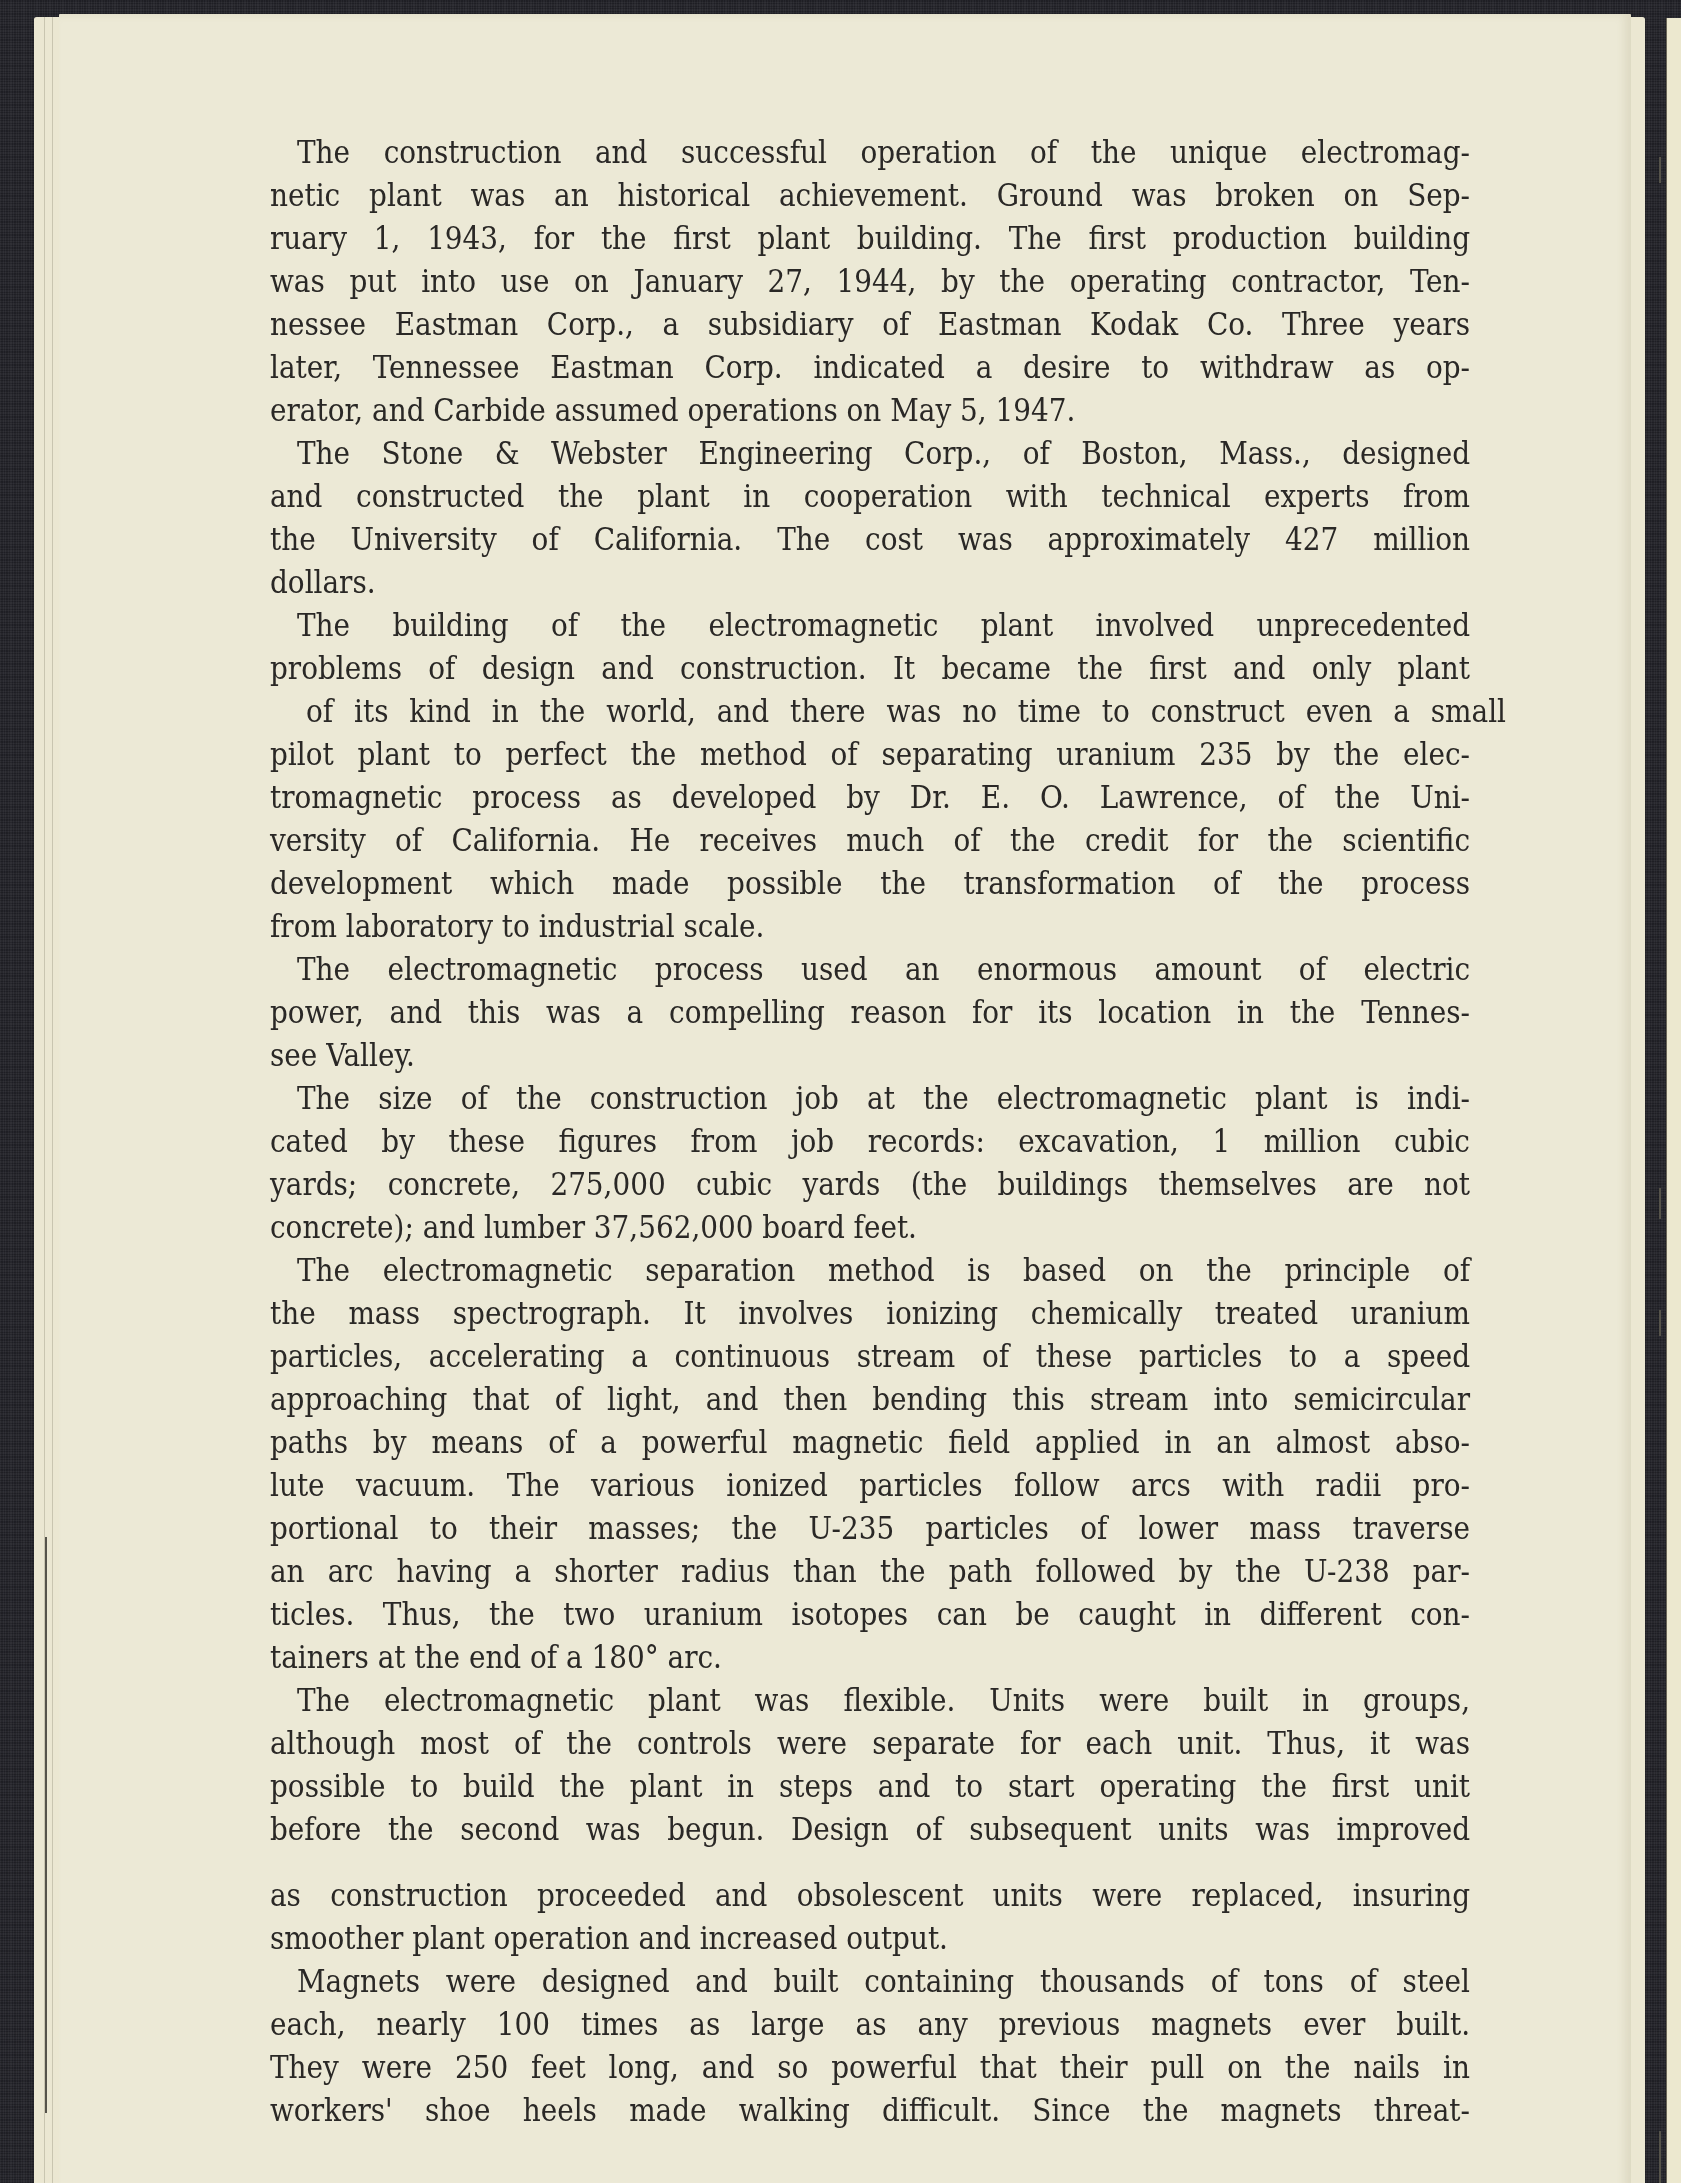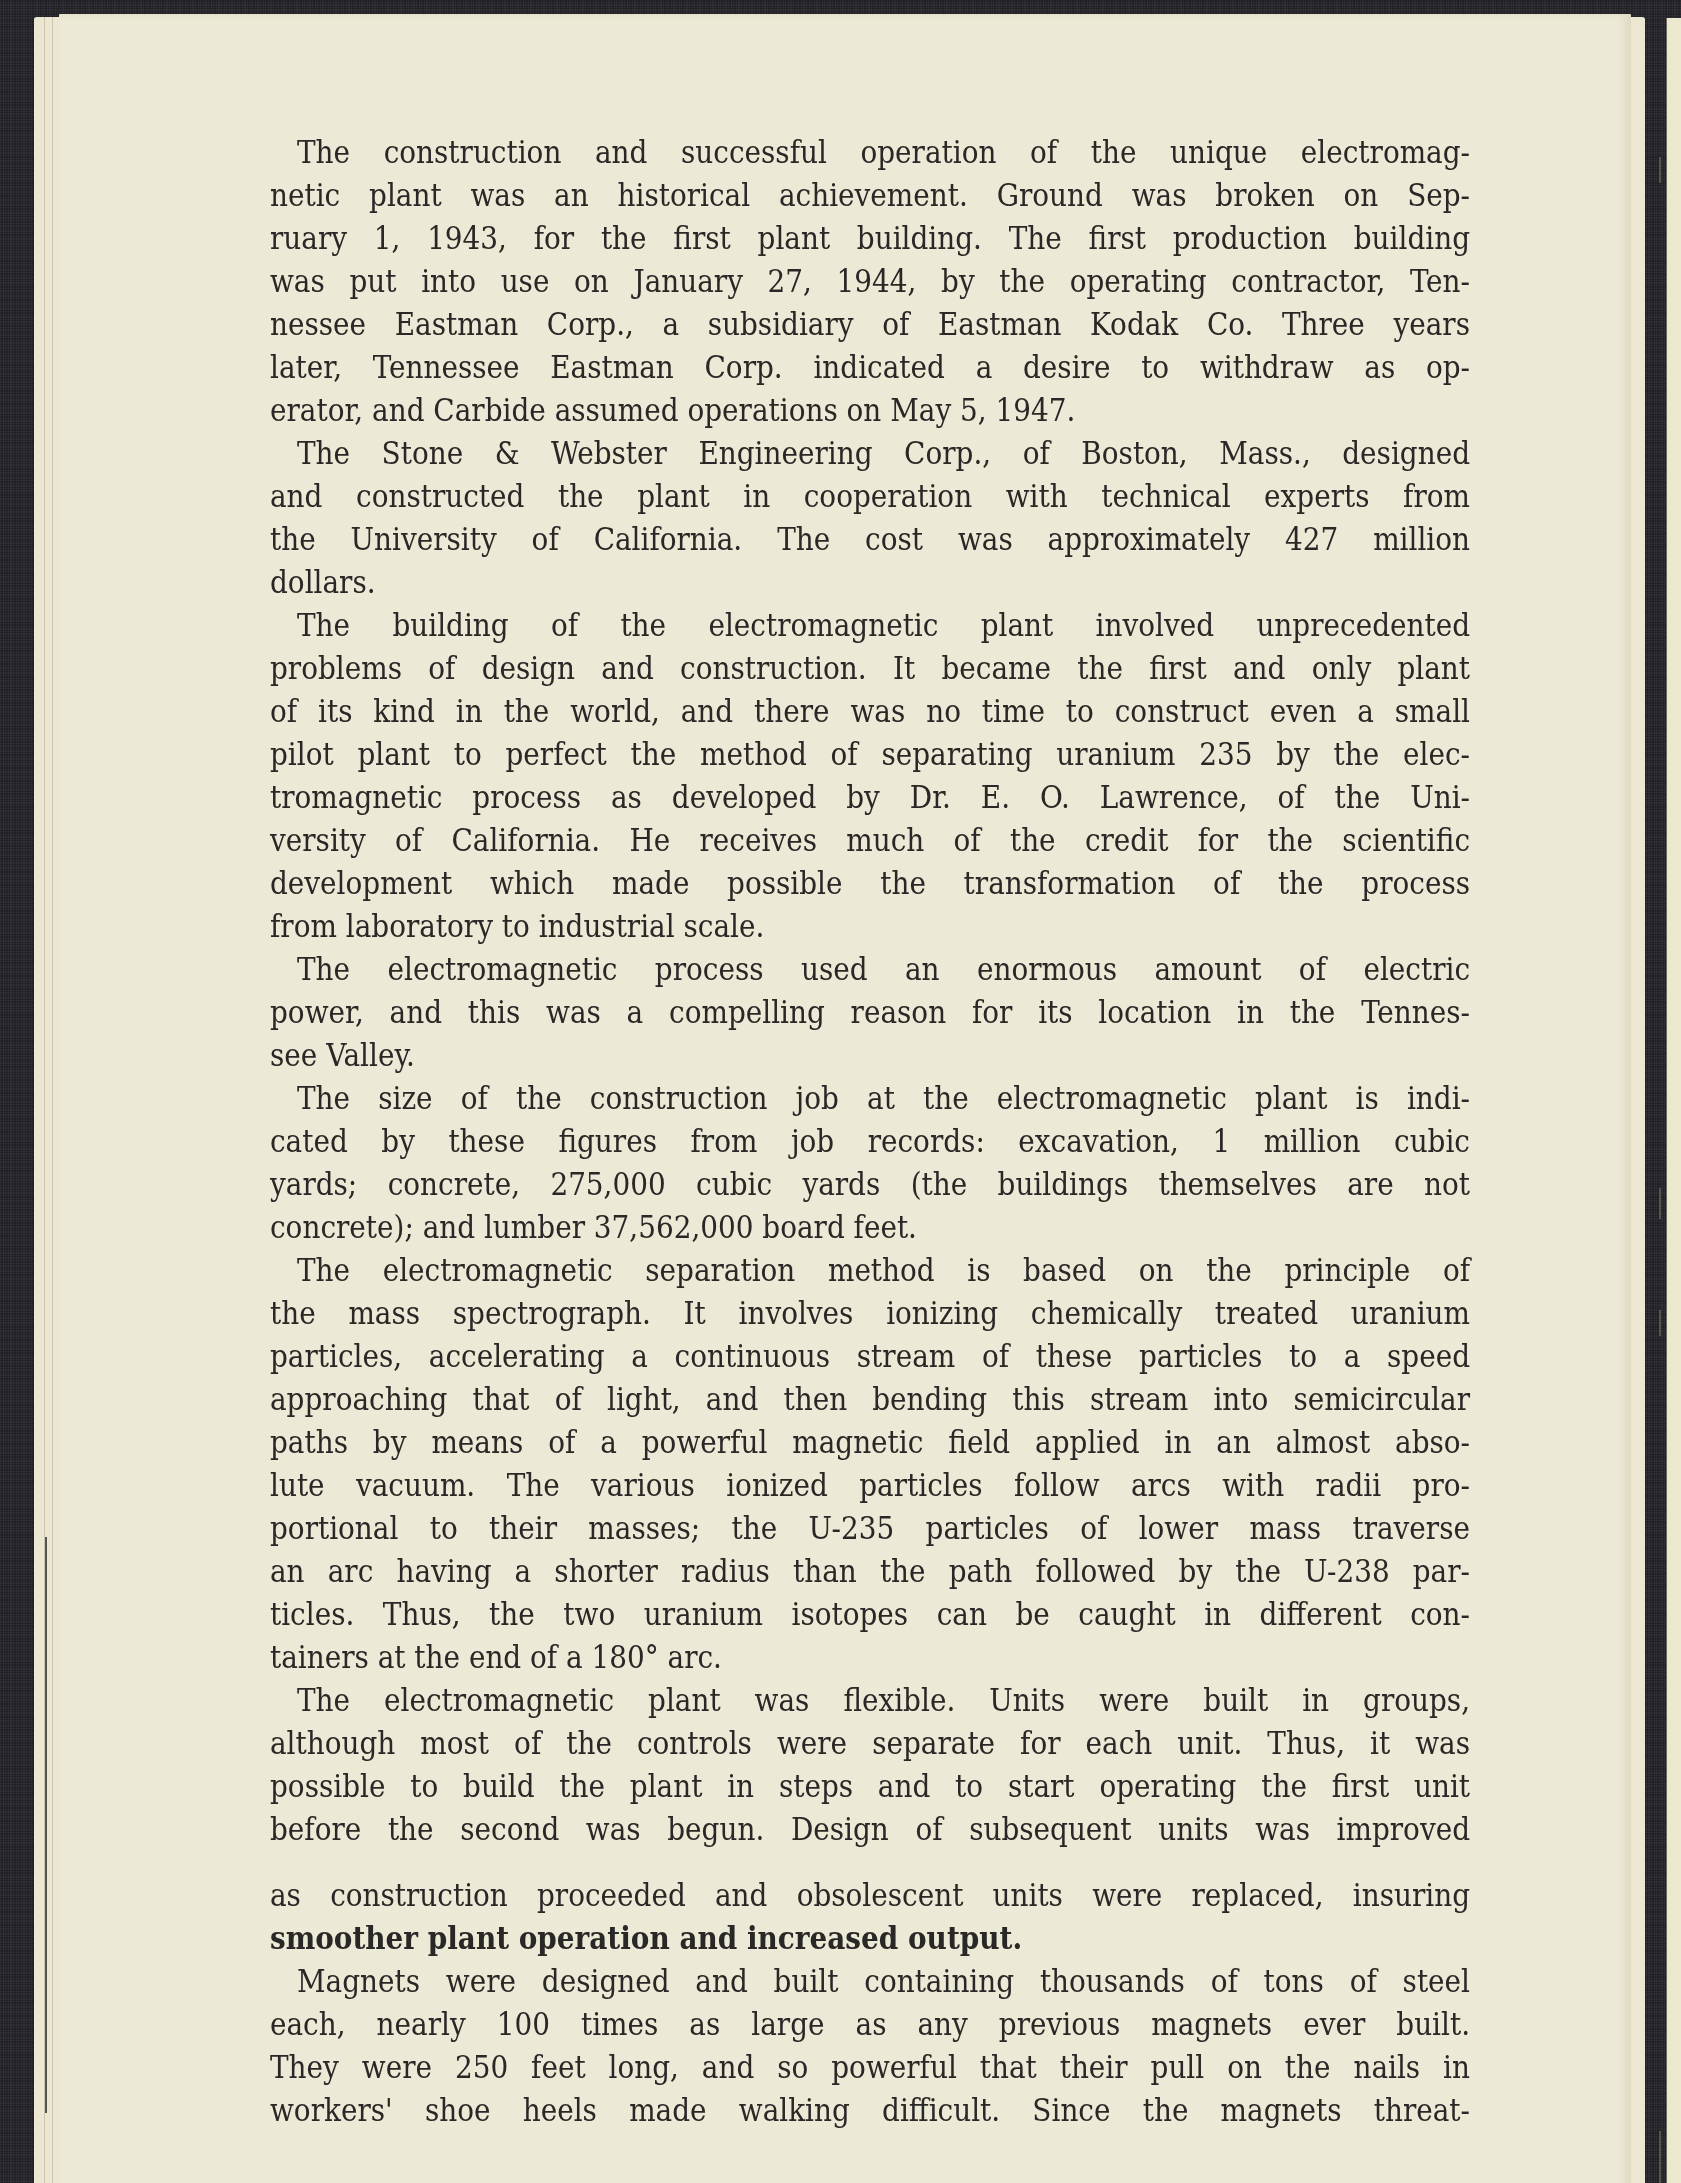--- a/index.html
+++ b/index.html
@@ -129,21 +129,21 @@
     </div>
     <div class="para">
       <span class="line indent" style="display: block; width: 1173px;">The Stone &amp; Webster Engineering Corp., of Boston, Mass., designed</span>
       <span class="line" style="display: block; width: 1200px;">and constructed the plant in cooperation with technical experts from</span>
       <span class="line" style="display: block; width: 1200px;">the University of California. The cost was approximately 427 million</span>
       <span class="line last" style="display: block; width: auto;">dollars.</span>
     </div>
     <div class="para">
       <span class="line indent" style="display: block; width: 1173px;">The building of the electromagnetic plant involved unprecedented</span>
       <span class="line" style="display: block; width: 1200px;">problems of design and construction. It became the first and only plant</span>
-      <span class="line" style="display: block; width: 1200px;">of its kind in the world, and there was no time to construct even a small</span>
+      <span class="line" style="display: block; width: 1200px; margin-left: 36px;">of its kind in the world, and there was no time to construct even a small</span>
       <span class="line" style="display: block; width: 1200px;">pilot plant to perfect the method of separating uranium 235 by the elec-</span>
       <span class="line" style="display: block; width: 1200px;">tromagnetic process as developed by Dr. E. O. Lawrence, of the Uni-</span>
       <span class="line" style="display: block; width: 1200px;">versity of California. He receives much of the credit for the scientific</span>
       <span class="line" style="display: block; width: 1200px;">development which made possible the transformation of the process</span>
       <span class="line last" style="display: block; width: auto;">from laboratory to industrial scale.</span>
     </div>
     <div class="para">
       <span class="line indent" style="display: block; width: 1173px;">The electromagnetic process used an enormous amount of electric</span>
       <span class="line" style="display: block; width: 1200px;">power, and this was a compelling reason for its location in the Tennes-</span>
       <span class="line last" style="display: block; width: auto;">see Valley.</span>
@@ -165,21 +165,21 @@
       <span class="line" style="display: block; width: 1200px;">an arc having a shorter radius than the path followed by the U-238 par-</span>
       <span class="line" style="display: block; width: 1200px;">ticles. Thus, the two uranium isotopes can be caught in different con-</span>
       <span class="line last" style="display: block; width: auto;">tainers at the end of a 180° arc.</span>
     </div>
     <div class="para">
       <span class="line indent" style="display: block; width: 1173px;">The electromagnetic plant was flexible. Units were built in groups,</span>
       <span class="line" style="display: block; width: 1200px;">although most of the controls were separate for each unit. Thus, it was</span>
       <span class="line" style="display: block; width: 1200px;">possible to build the plant in steps and to start operating the first unit</span>
       <span class="line" style="display: block; width: 1200px;">before the second was begun. Design of subsequent units was improved</span>
       <span class="line" style="display: block; width: 1200px; margin-top: 23px;">as construction proceeded and obsolescent units were replaced, insuring</span>
-      <span class="line last" style="display: block; width: auto; font-weight: bold;">smoother plant operation and increased output.</span>
+      <span class="line last" style="display: block; width: auto;">smoother plant operation and increased output.</span>
     </div>
     <div class="para">
       <span class="line indent" style="display: block; width: 1173px;">Magnets were designed and built containing thousands of tons of steel</span>
       <span class="line" style="display: block; width: 1200px;">each, nearly 100 times as large as any previous magnets ever built.</span>
       <span class="line" style="display: block; width: 1200px;">They were 250 feet long, and so powerful that their pull on the nails in</span>
       <span class="line" style="display: block; width: 1200px;">workers' shoe heels made walking difficult. Since the magnets threat-</span>
     </div>
   </div>
 
 

